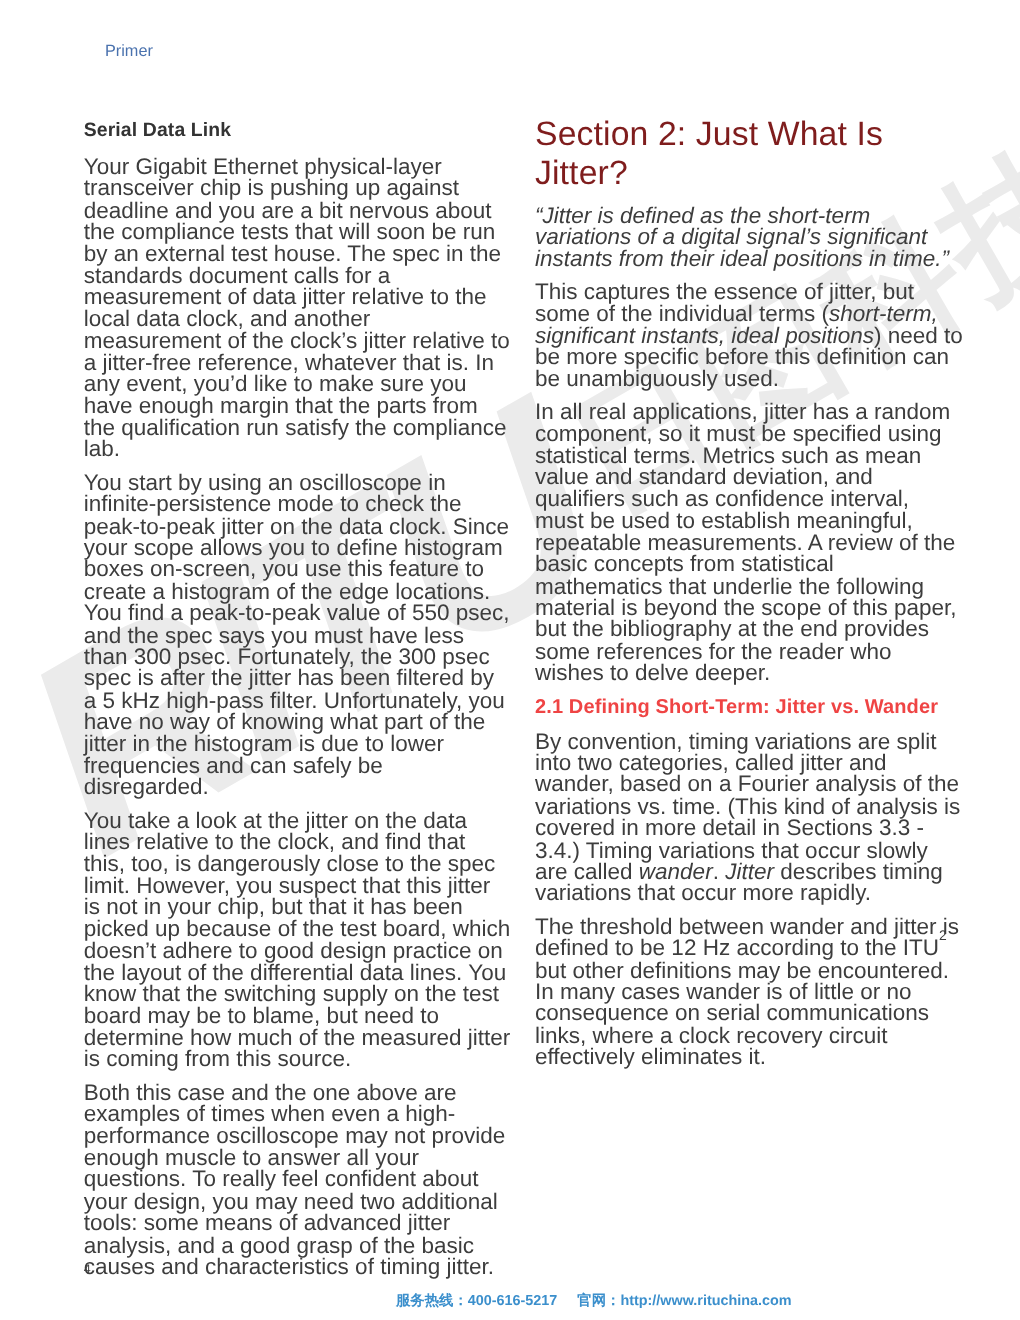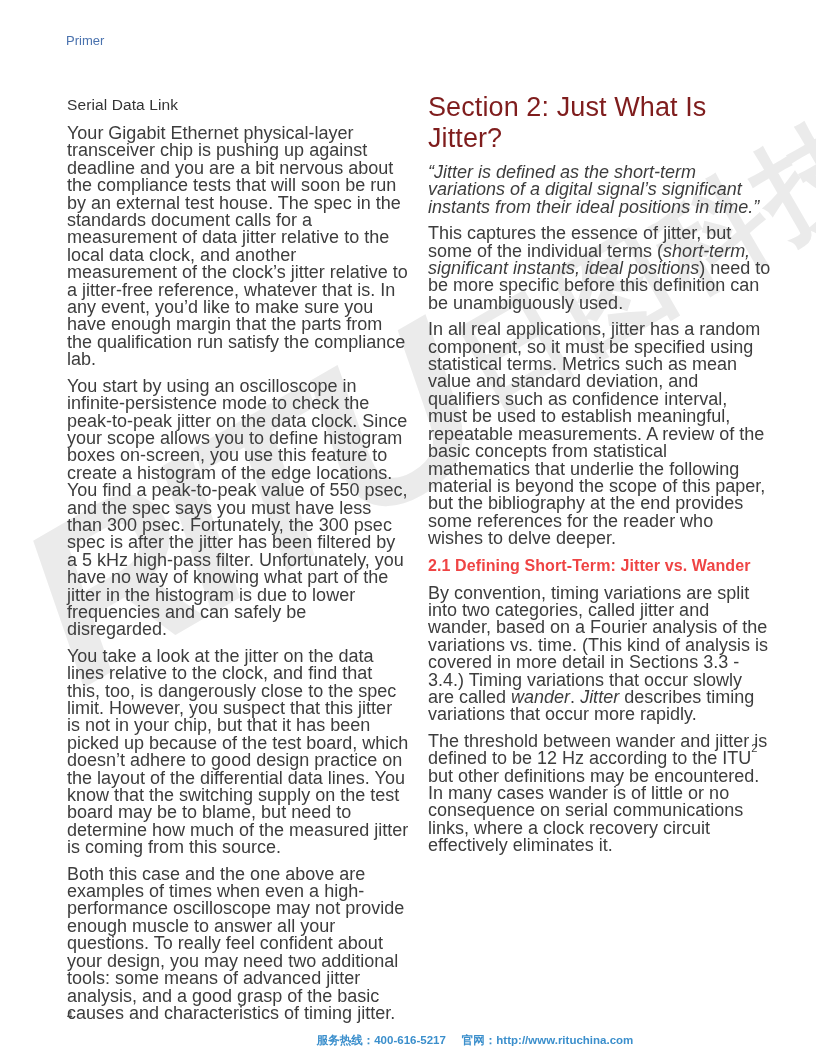--- a/index.html
+++ b/index.html
@@ -26,36 +26,36 @@
   .wm-latin{
     font-size:222px;font-weight:800;font-style:italic;
     letter-spacing:-12px;line-height:1;
   }
   .wm-cjk{
     font-size:110px;font-weight:700;line-height:1;letter-spacing:4px;
   }
   
   .content{position:relative;z-index:1;}
   .eyebrow{
-    position:absolute;left:66px;top:33px;
+    position:absolute;left:84px;top:33px;
     font-size:13px;color:var(--accent-blue,#4a72ae);
   }
   .columns{
     position:absolute;left:67px;top:92px;width:703px;
     display:flex;gap:18px;
   }
   .col{width:343px;flex:0 0 343px;}
   .col p{
     font-size:18px;line-height:17.4px;
     margin:0 0 9px 0;color:var(--body-text,#3d3d3d);
   }
   .col p em{font-style:italic;}
   .col p sup{font-size:0.62em;position:relative;top:-0.45em;line-height:0;}
   h2.left-heading{
-    font-size:15.5px;font-weight:400;color:#333;
+    font-size:15.5px;font-weight:700;color:#333;
     margin:4px 0 11px 0;letter-spacing:.1px;
   }
   h1.section-heading{
     font-size:27px;font-weight:400;color:#7f1d1d;
     margin:0 0 10px 0;letter-spacing:.1px;
   }
   h3.subsection-heading{
     font-size:16px;font-weight:700;color:#ef4444;
     margin:6px 0 10px 0;letter-spacing:.1px;
   }

